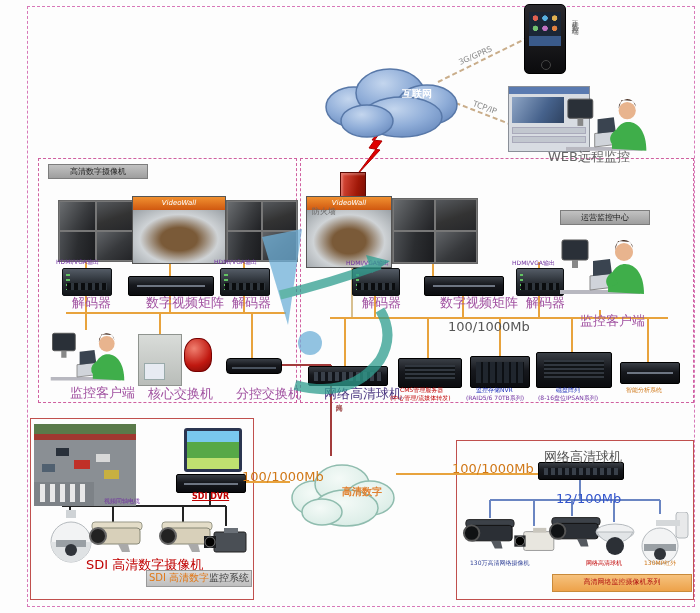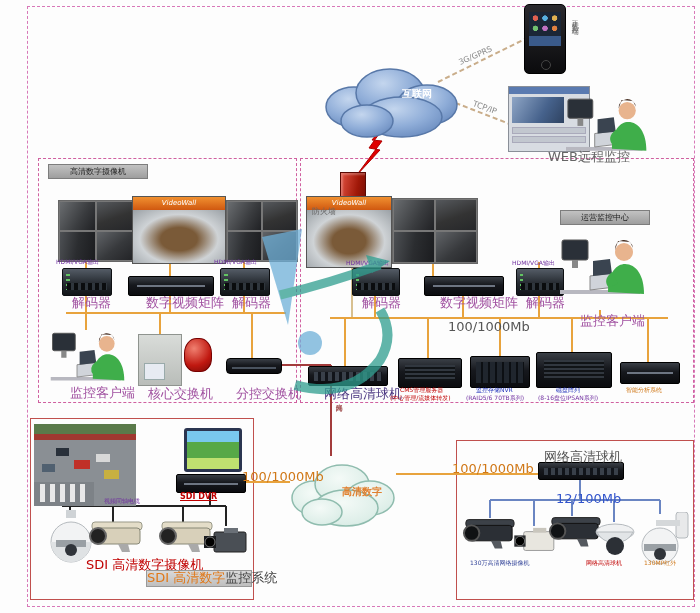--- a/index.html
+++ b/index.html
@@ -67,21 +67,21 @@
        linear-gradient(transparent 0 72%,#3a5a8a 72%);}
   .phone .key{position:absolute;left:50%;bottom:3px;width:8px;height:8px;margin-left:-4px;
      border:1px solid #444;border-radius:50%;}
   .vtext{writing-mode:vertical-rl;letter-spacing:2px;}
   .webwin{position:absolute;z-index:4;background:#d8dce2;border:1px solid #8a8f98;}
   .webwin .tbar{height:7px;background:#5a7ab0;}
   .webwin .vid{position:absolute;left:3px;top:10px;width:52px;height:26px;
       background:linear-gradient(120deg,#8fa6c6,#46628c 60%,#2e4260);}
   .webwin .row{position:absolute;left:3px;right:3px;height:5px;background:#c2c7cf;border:1px solid #aab;}
   .banner-note{position:absolute;z-index:6;background:linear-gradient(#d9d9d9,#bfbfbf);
-      border:1px solid #999;font-size:13px;line-height:14px;text-align:center;white-space:nowrap;}
+      border:1px solid #999;font-size:10px;line-height:14px;text-align:center;white-space:nowrap;}
   .banner-orange{position:absolute;z-index:6;background:linear-gradient(#f6c27e,#eda24a);
       border:1px solid #c98a3a;font-size:7px;line-height:15px;text-align:center;color:#b01010;white-space:nowrap;}
   svg{display:block;}
   .wm{pointer-events:none;z-index:40;}
 </style>
 </head>
 <body>
 
 <div id="stage">
 
@@ -357,21 +357,21 @@
     <rect x="22" y="24" width="13" height="8" fill="#28303a"></rect>
     <rect x="70" y="46" width="15" height="9" fill="#c8b040"></rect>
     <rect x="8" y="40" width="13" height="8" fill="#506070"></rect>
   </svg>
   <div class="monitor" style="left:184px;top:428px;width:52px;height:38px;">
     <div class="scr"></div>
   </div>
   <div class="blackdev" style="left:176px;top:474px;width:68px;height:17px;">
     <div class="line"></div>
   </div>
-  <div class="lbl red" style="left:180px;top:493px;font-weight:bold;font-size:8px;text-decoration:underline;">SDI DVR</div>
+  <div class="lbl red" style="left:192px;top:493px;font-weight:bold;font-size:8px;text-decoration:underline;">SDI DVR</div>
   <div class="lbl vio tiny" style="left:104px;top:498px;">视频同轴电缆</div>
 
   <svg class="abs" style="left:46px;top:510px;z-index:4;" width="50" height="58" viewBox="0 0 50 58">
     <rect x="20" y="0" width="10" height="8" fill="#cfd3d6"></rect>
     <circle cx="25" cy="32" r="20" fill="#f2f3f4" stroke="#b5babe"></circle>
     <path d="M5,32 a20,20 0 0 0 40,0z" fill="#dfe2e4"></path>
     <rect x="10" y="30" width="30" height="7" fill="#9aa0a5"></rect>
     <circle cx="25" cy="40" r="6" fill="#30343a"></circle>
   </svg>
   <svg class="abs" style="left:88px;top:520px;z-index:4;" width="56" height="38" viewBox="0 0 56 38">
@@ -429,20 +429,21 @@
   <svg class="abs" style="left:636px;top:512px;z-index:4;" width="56" height="58" viewBox="0 0 56 58">
     <rect x="40" y="0" width="12" height="26" rx="3" fill="#e8e9ea" stroke="#b5babe"></rect>
     <rect x="20" y="8" width="24" height="6" fill="#d5d8da"></rect>
     <circle cx="24" cy="34" r="18" fill="#f2f3f4" stroke="#b5babe"></circle>
     <rect x="8" y="32" width="32" height="7" fill="#9aa0a5"></rect>
     <circle cx="24" cy="42" r="6" fill="#30343a"></circle>
   </svg>
   <div class="lbl navy tiny" style="left:470px;top:560px;">130万高清网络摄像机</div>
   <div class="lbl red tiny" style="left:586px;top:560px;">网络高清球机</div>
   <div class="lbl orange tiny" style="left:644px;top:560px;">130MP红外</div>
+  <div class="banner-orange" style="left:552px;top:574px;width:138px;height:16px;">高清网络监控摄像机系列</div>
 
   <svg class="abs wm" style="left:240px;top:225px;" width="190" height="180" viewBox="0 0 190 180">
     <g opacity="0.75">
       <polygon points="22,12 62,4 48,100" fill="#6fb0d8"></polygon>
       <path d="M40,70 Q90,58 140,40" stroke="#2f9e8f" stroke-width="9" fill="none"></path>
       <polygon points="150,36 126,30 132,48" fill="#2f9e8f"></polygon>
       <path d="M55,160 Q110,175 140,135 Q155,110 140,85" stroke="#2f9e8f" stroke-width="10" fill="none"></path>
       <circle cx="70" cy="118" r="12" fill="#6fb0d8"></circle>
     </g>
   </svg>

